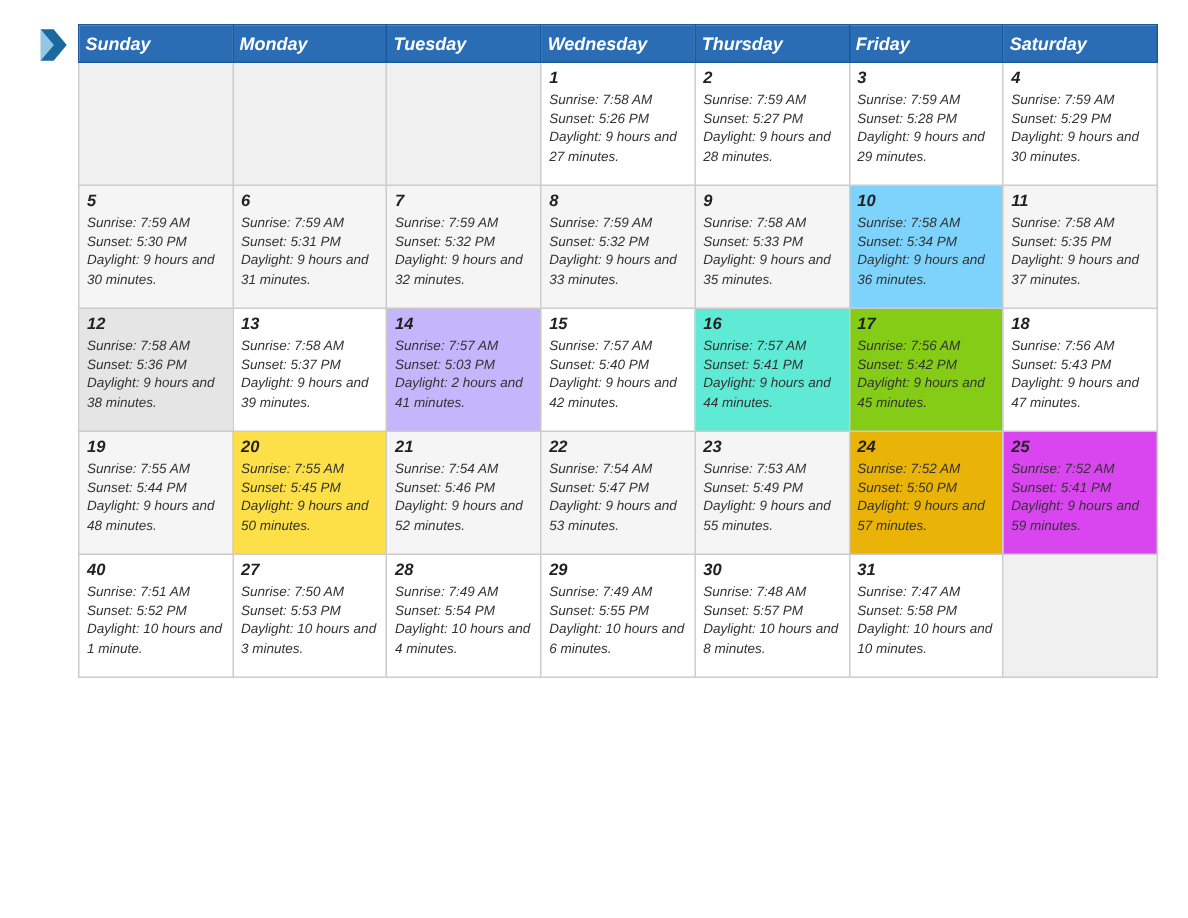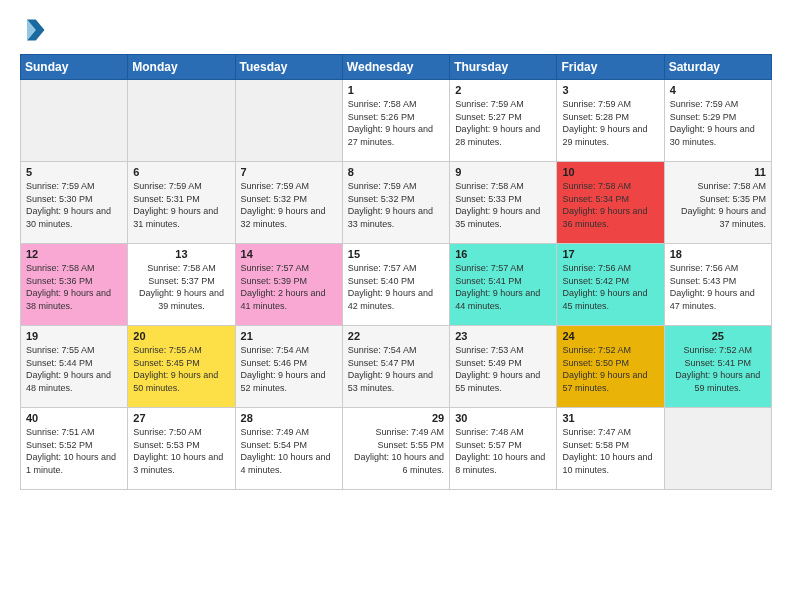--- a/index.html
+++ b/index.html
@@ -8,21 +8,22 @@
       background: #fff;
       width: 792px;
       height: 612px;
       overflow: hidden;
     }
     .page {
       width: 792px;
       height: 460px;
       padding: 16px 20px 10px 20px;
       display: flex;
-      flex-direction: column;
+      flex-direction: row;
+      font-style: italic;
     }
     .header {
       display: flex;
       justify-content: space-between;
       align-items: flex-start;
       margin-bottom: 10px;
     }
     .logo {
       display: flex;
       align-items: center;
@@ -208,79 +209,79 @@
         </div>
       </td>
           <td style="background: rgb(245, 245, 245);">
         <span class="day-number">9</span>
         <div class="day-info">
           <span>Sunrise: 7:58 AM</span><br>
           <span>Sunset: 5:33 PM</span><br>
           <span>Daylight: 9 hours and 35 minutes.</span>
         </div>
       </td>
-          <td style="background: #ef4444;">
+          <td style="background: #7dd3fc;">
         <span class="day-number">10</span>
         <div class="day-info">
           <span>Sunrise: 7:58 AM</span><br>
           <span>Sunset: 5:34 PM</span><br>
           <span>Daylight: 9 hours and 36 minutes.</span>
         </div>
       </td>
-          <td style="background: rgb(245, 245, 245); text-align: right;">
+          <td style="background: rgb(245, 245, 245);">
         <span class="day-number">11</span>
         <div class="day-info">
           <span>Sunrise: 7:58 AM</span><br>
           <span>Sunset: 5:35 PM</span><br>
           <span>Daylight: 9 hours and 37 minutes.</span>
         </div>
       </td>
         </tr>
         <tr>
-          <td style="background: #f9a8d4;">
+          <td style="background: #e5e5e5;">
         <span class="day-number">12</span>
         <div class="day-info">
           <span>Sunrise: 7:58 AM</span><br>
           <span>Sunset: 5:36 PM</span><br>
           <span>Daylight: 9 hours and 38 minutes.</span>
         </div>
       </td>
-          <td style="background: rgb(255, 255, 255); text-align: center;">
+          <td style="background: rgb(255, 255, 255);">
         <span class="day-number">13</span>
         <div class="day-info">
           <span>Sunrise: 7:58 AM</span><br>
           <span>Sunset: 5:37 PM</span><br>
           <span>Daylight: 9 hours and 39 minutes.</span>
         </div>
       </td>
-          <td style="background: #f9a8d4;">
+          <td style="background: #c4b5fd;">
         <span class="day-number">14</span>
         <div class="day-info">
           <span>Sunrise: 7:57 AM</span><br>
-          <span>Sunset: 5:39 PM</span><br>
+          <span>Sunset: 5:03 PM</span><br>
           <span>Daylight: 2 hours and 41 minutes.</span>
         </div>
       </td>
           <td style="background: rgb(255, 255, 255);">
         <span class="day-number">15</span>
         <div class="day-info">
           <span>Sunrise: 7:57 AM</span><br>
           <span>Sunset: 5:40 PM</span><br>
           <span>Daylight: 9 hours and 42 minutes.</span>
         </div>
       </td>
           <td style="background: #5eead4;">
         <span class="day-number">16</span>
         <div class="day-info">
           <span>Sunrise: 7:57 AM</span><br>
           <span>Sunset: 5:41 PM</span><br>
           <span>Daylight: 9 hours and 44 minutes.</span>
         </div>
       </td>
-          <td style="background: #5eead4;">
+          <td style="background: #84cc16;">
         <span class="day-number">17</span>
         <div class="day-info">
           <span>Sunrise: 7:56 AM</span><br>
           <span>Sunset: 5:42 PM</span><br>
           <span>Daylight: 9 hours and 45 minutes.</span>
         </div>
       </td>
           <td style="background: rgb(255, 255, 255);">
         <span class="day-number">18</span>
         <div class="day-info">
@@ -332,21 +333,21 @@
         </div>
       </td>
           <td style="background: #eab308;">
         <span class="day-number">24</span>
         <div class="day-info">
           <span>Sunrise: 7:52 AM</span><br>
           <span>Sunset: 5:50 PM</span><br>
           <span>Daylight: 9 hours and 57 minutes.</span>
         </div>
       </td>
-          <td style="background: #5eead4; text-align: center;">
+          <td style="background: #d946ef;">
         <span class="day-number">25</span>
         <div class="day-info">
           <span>Sunrise: 7:52 AM</span><br>
           <span>Sunset: 5:41 PM</span><br>
           <span>Daylight: 9 hours and 59 minutes.</span>
         </div>
       </td>
         </tr>
         <tr>
           <td style="background: rgb(255, 255, 255);">
@@ -366,21 +367,21 @@
         </div>
       </td>
           <td style="background: rgb(255, 255, 255);">
         <span class="day-number">28</span>
         <div class="day-info">
           <span>Sunrise: 7:49 AM</span><br>
           <span>Sunset: 5:54 PM</span><br>
           <span>Daylight: 10 hours and 4 minutes.</span>
         </div>
       </td>
-          <td style="background: rgb(255, 255, 255); text-align: right;">
+          <td style="background: rgb(255, 255, 255);">
         <span class="day-number">29</span>
         <div class="day-info">
           <span>Sunrise: 7:49 AM</span><br>
           <span>Sunset: 5:55 PM</span><br>
           <span>Daylight: 10 hours and 6 minutes.</span>
         </div>
       </td>
           <td style="background: rgb(255, 255, 255);">
         <span class="day-number">30</span>
         <div class="day-info">

